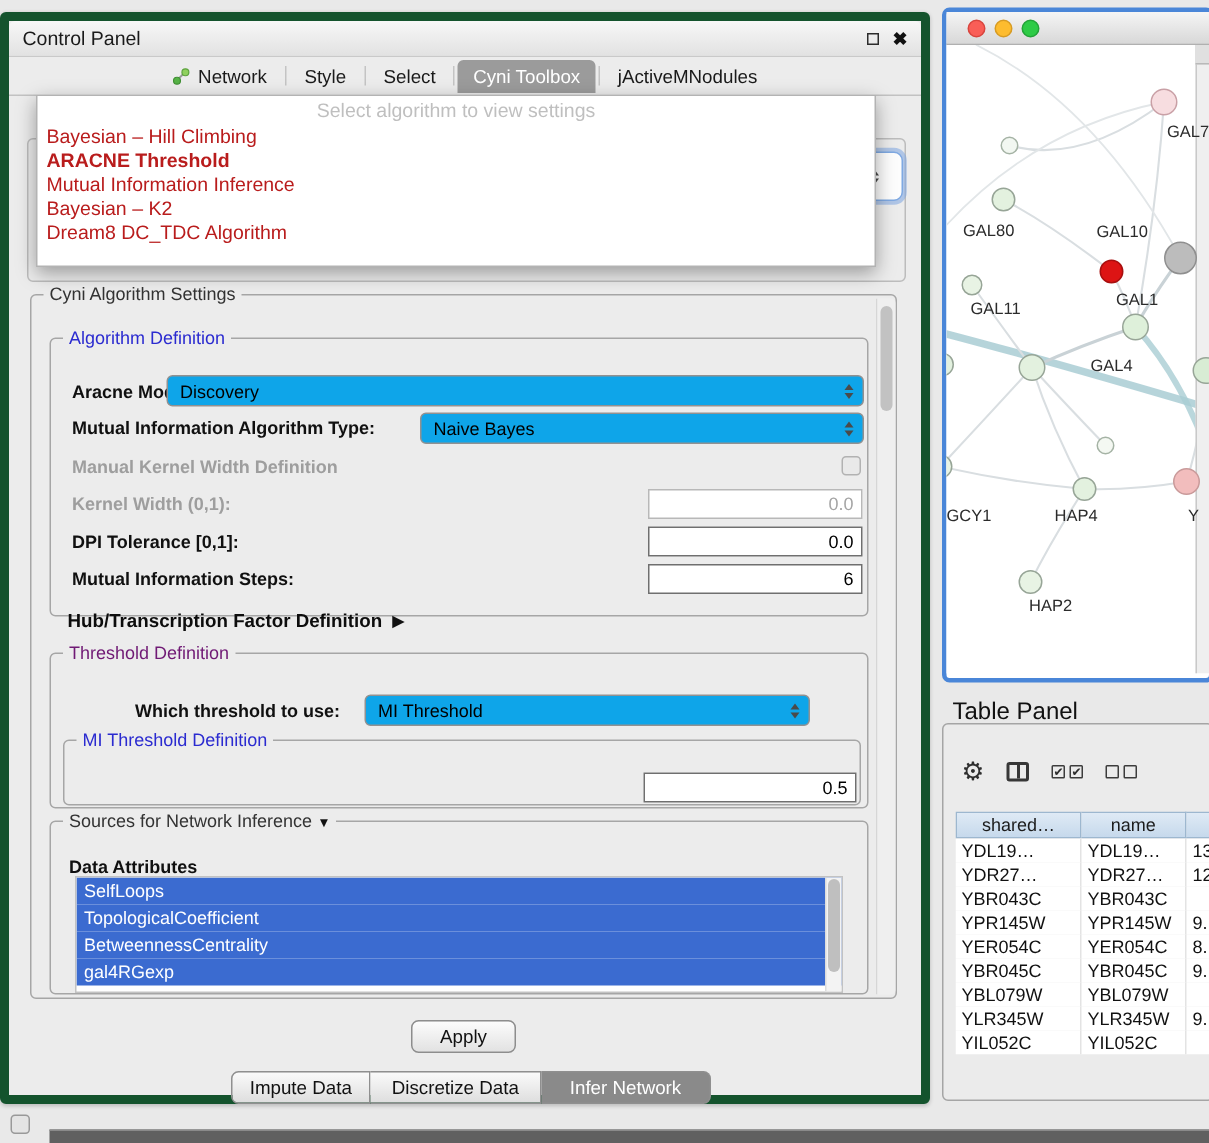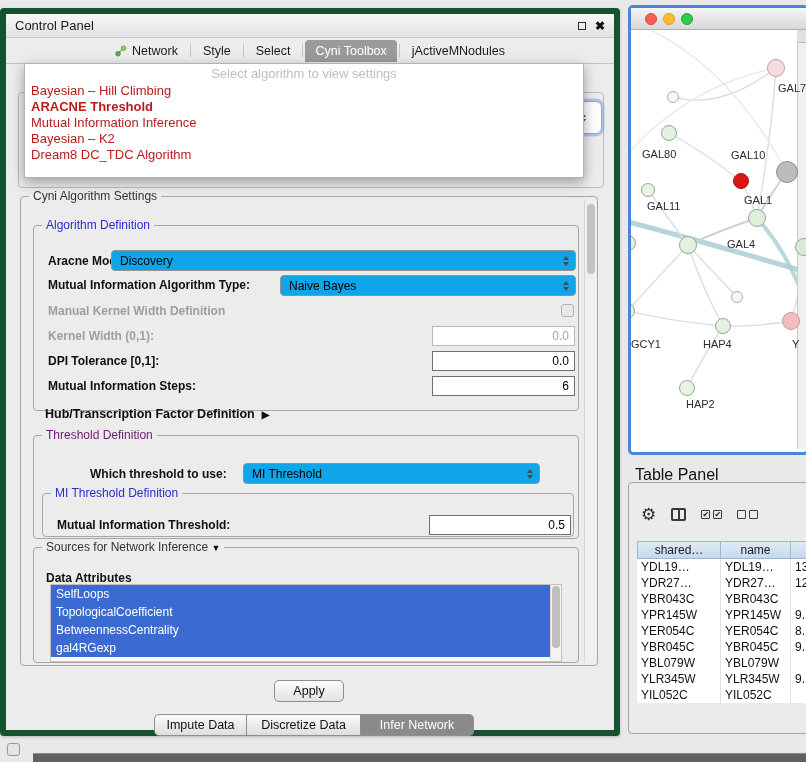--- a/index.html
+++ b/index.html
@@ -245,21 +245,20 @@
       <div class="combo" style="left:209px;top:27px;width:297px">
         <span class="val">MI Threshold</span>
         <span class="arrows">
             <i class="up"></i>
             <i class="down"></i>
           </span>
       </div>
 
       <div class="groupbox" id="mi-group">
         <span class="group-label blue">MI Threshold Definition</span>
-        <span class="flabel" style="left:14px;top:23px">Mutual Information Threshold:</span>
         <input class="field" style="left: 386px; top: 21px; width: 142px;" value="0.5">
       </div>
     </div>
 
     <div class="groupbox" id="sources-group">
       <span class="group-label">
         <span>Sources for Network Inference</span>
         <span class="tri-down">▼</span>
       </span>
       <span class="flabel" style="left:12px;top:22px">Data Attributes</span>

